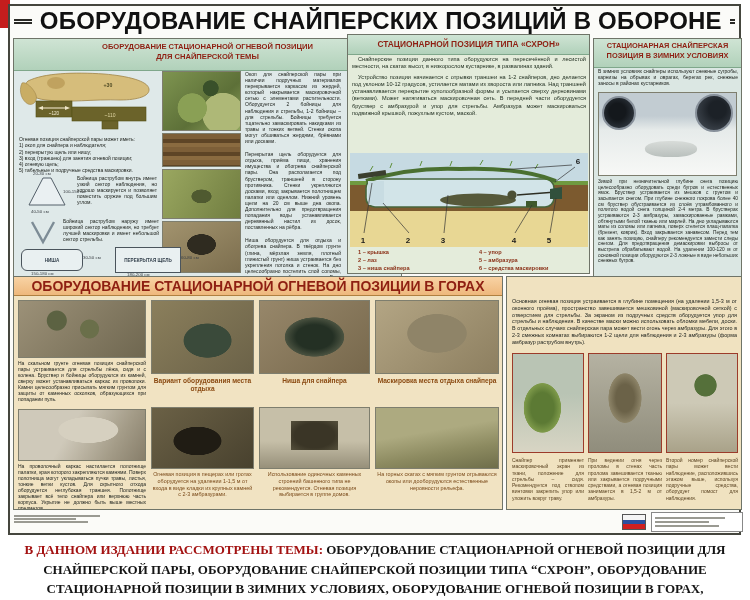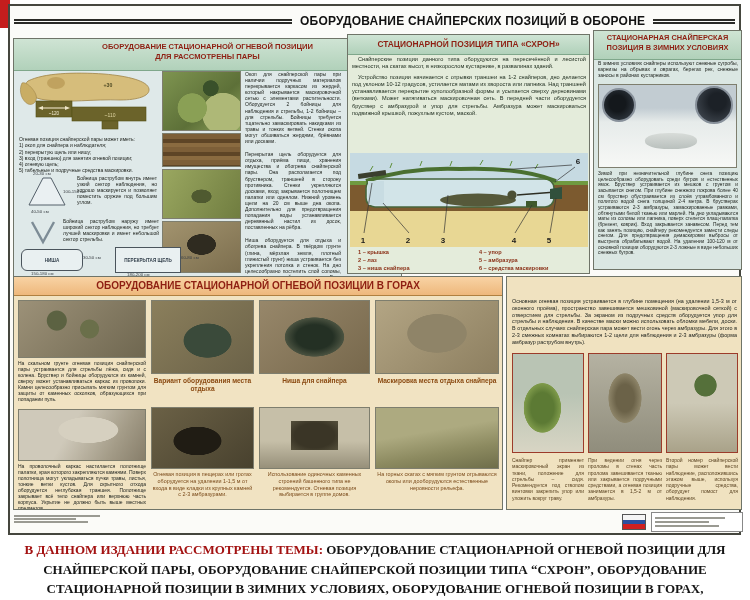--- a/index.html
+++ b/index.html
@@ -5,21 +5,21 @@
   html,body{margin:0;padding:0;}
   body{width:750px;height:600px;background:#ffffff;font-family:"Liberation Sans",sans-serif;position:relative;overflow:hidden;}
   .page{position:absolute;inset:0;}
   .red-corner{position:absolute;left:0;top:0;width:10px;height:28px;background:#c41d1d;}
   .frame{position:absolute;left:8px;top:4px;width:733px;height:531px;border:2px solid #45463e;background:#fbfbf8;box-sizing:border-box;}
   
   .title-row{position:absolute;left:4px;top:2px;width:721px;height:26px;display:flex;align-items:center;gap:8px;}
   .title-rule{border-top:5px double #2a2a26;height:0;}
   .title-rule.left{flex:3.4;}
   .title-rule.right{flex:1;}
-  .poster-title{font-size:12px;font-weight:bold;color:#111;white-space:nowrap;letter-spacing:.2px;}
+  .poster-title{font-size:24px;font-weight:bold;color:#111;white-space:nowrap;letter-spacing:.2px;}
   
   .panel{position:absolute;border:1px solid #6f7468;box-sizing:border-box;overflow:hidden;}
   .panel .hdr{position:absolute;left:0;top:0;right:0;text-align:center;font-weight:bold;color:#8e1f12;}
   .hdr.green{background:linear-gradient(#cfe4d4,#b1d1ba);border-bottom:1px solid #7fa78b;}
   .hdr.orange{background:linear-gradient(#f8d3a4,#eeb87c);border-bottom:1px solid #b08040;}
   .photo{position:absolute;border:1px solid #7e7e6e;box-sizing:border-box;}
   .smalltext{color:#20241f;text-align:justify;overflow:hidden;}
   
   .panelA{left:3px;top:32px;width:389px;height:240px;background:#dfe9e9;}
   .panelA .hdr{height:28px;font-size:7.6px;line-height:1.3;padding-top:3px;}
@@ -46,32 +46,32 @@
   
   .panelB{left:337px;top:28px;width:243px;height:240px;background:#e4ecdb;}
   .panelB .hdr{height:19px;font-size:8.4px;line-height:19px;}
   .b-text{position:absolute;left:4px;top:21px;width:234px;}
   .b-text p{margin:0 0 3px 0;font-size:5.6px;line-height:1.3;text-align:justify;color:#1c2a1c;}
   .b-text p::first-letter{padding-left:6px;}
   .b-diagram{position:absolute;left:2px;top:118px;width:238px;height:94px;}
   .b-legend{position:absolute;left:10px;top:213px;width:224px;display:flex;font-size:5.6px;color:#8a3017;font-weight:bold;line-height:1.45;}
   .b-legend .col1{width:54%;}
   
-  .panelC{left:583px;top:24px;width:149px;height:240px;background:#dbe7e3;}
+  .panelC{left:583px;top:32px;width:149px;height:240px;background:#dbe7e3;}
   .panelC .hdr{height:26px;font-size:7.4px;line-height:1.35;padding-top:2px;}
   .c-intro{position:absolute;left:4px;top:29px;width:140px;font-size:5px;line-height:1.2;}
   .c-photo{left:4px;top:53px;width:139px;height:84px;background:linear-gradient(180deg,#c2ccd2 0 28%,#e6ebea 45%,#f7f8f6);}
   .c-circle{position:absolute;border-radius:50%;border:2px solid #87909a;}
   .c-circle.l{left:3px;top:3px;width:30px;height:30px;background:radial-gradient(circle at 45% 45%,#14181c 35%,#3b444e);}
   .c-circle.r{right:3px;top:1px;width:34px;height:34px;background:radial-gradient(circle at 60% 40%,#1c2127 30%,#4a525b);}
   .c-lump{position:absolute;left:46px;top:48px;width:52px;height:16px;border-radius:45%;background:linear-gradient(#d8dcd9,#b9c0bd);}
   .c-body{position:absolute;left:4px;top:140px;width:140px;height:94px;font-size:4.8px;line-height:1.18;}
   
   .panelD{left:3px;top:270px;width:490px;height:234px;background:#f1e3c2;}
-  .panelD .hdr{height:18px;font-size:10px;line-height:18px;}
+  .panelD .hdr{height:18px;font-size:14px;line-height:18px;}
   .d-ph-rocks{left:4px;top:23px;width:128px;height:58px;}
   .d-t1{position:absolute;left:4px;top:83px;width:128px;height:48px;font-size:5px;line-height:1.2;}
   .d-ph-cloth{left:4px;top:132px;width:128px;height:52px;}
   .d-t2{position:absolute;left:4px;top:186px;width:128px;height:46px;font-size:5px;line-height:1.2;}
   .d-c1{left:137px;width:103px;}
   .d-c2{left:245px;width:111px;}
   .d-c3{left:361px;width:124px;}
   .d-r1{top:23px;height:74px;}
   .d-r2{top:130px;height:62px;}
   .d-cap1{position:absolute;top:100px;height:26px;font-size:6.6px;font-weight:bold;color:#8a4a12;text-align:center;line-height:1.25;}
@@ -125,21 +125,21 @@
 
     <div class="title-row">
       <div class="title-rule left"></div>
       <div class="poster-title">ОБОРУДОВАНИЕ СНАЙПЕРСКИХ ПОЗИЦИЙ В ОБОРОНЕ</div>
       <div class="title-rule right"></div>
     </div>
 
     <section class="panel panelA">
       <div class="hdr green">
         <div>ОБОРУДОВАНИЕ СТАЦИОНАРНОЙ ОГНЕВОЙ ПОЗИЦИИ</div>
-        <div>ДЛЯ РАССМОТРЕНЫ ПАРЫ</div>
+        <div>ДЛЯ СНАЙПЕРСКОЙ ТЕМЫ</div>
       </div>
 
       <svg class="a-plan" viewBox="0 0 142 62">
         <path d="M12,10 C28,2 58,1 88,3 C112,5 132,10 133,18 C134,25 122,29 104,29 C78,28 52,32 30,29 C12,27 4,17 12,10 Z" fill="#d6bd7b" stroke="#a08448" stroke-width="0.8"></path>
         <path d="M6,12 C2,20 6,30 12,33 C17,35 22,30 20,24 C18,18 10,10 6,12 Z" fill="#c9ad64" stroke="#a08448" stroke-width="0.6"></path>
         <ellipse cx="40" cy="12" rx="9" ry="6" fill="#b89a55" opacity="0.75"></ellipse>
         <rect x="20" y="30" width="36" height="16" fill="#6b632a" stroke="#545016" stroke-width="0.6"></rect>
         <rect x="56" y="36" width="74" height="14" fill="#6b632a" stroke="#545016" stroke-width="0.6"></rect>
         <rect x="86" y="50" width="16" height="8" fill="#6b632a" stroke="#545016" stroke-width="0.6"></rect>
         <line x1="25" y1="37" x2="51" y2="37" stroke="#efe6c8" stroke-width="1.1"></line>

